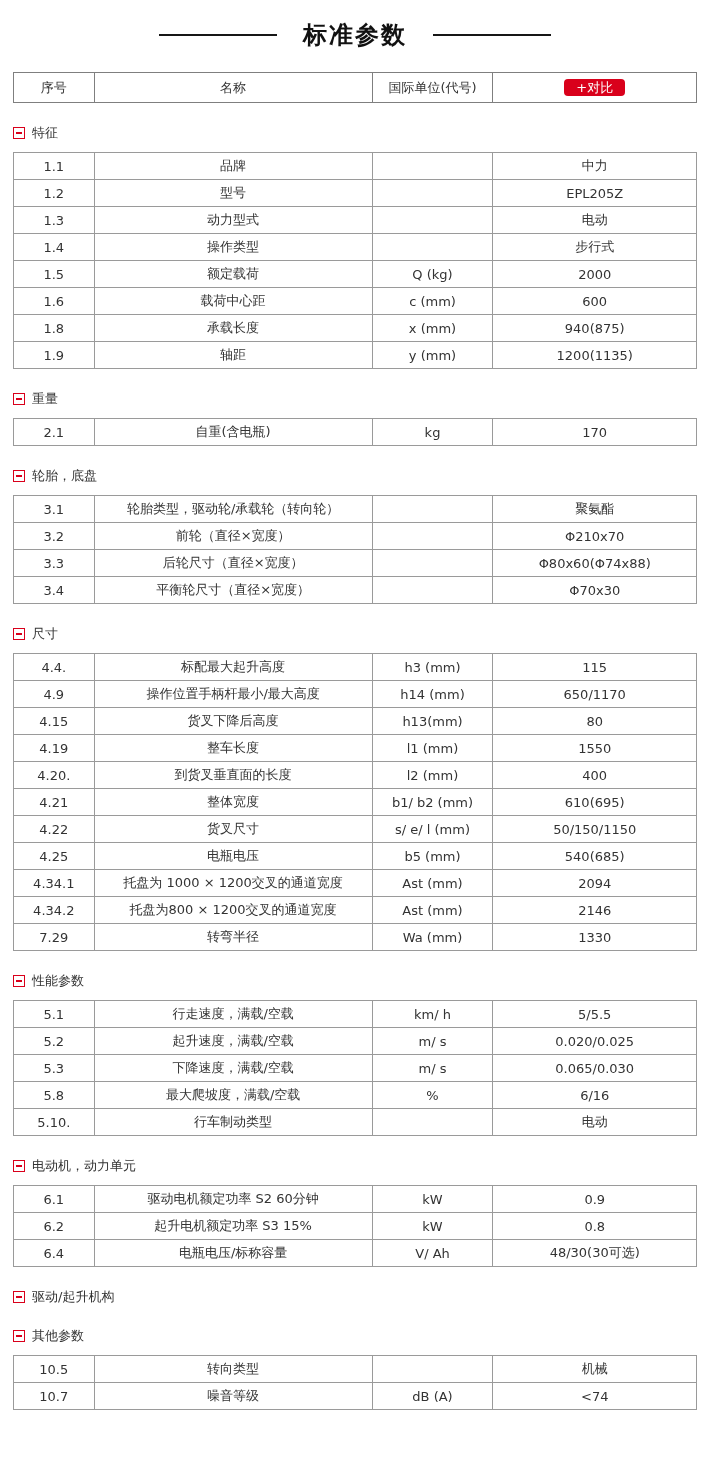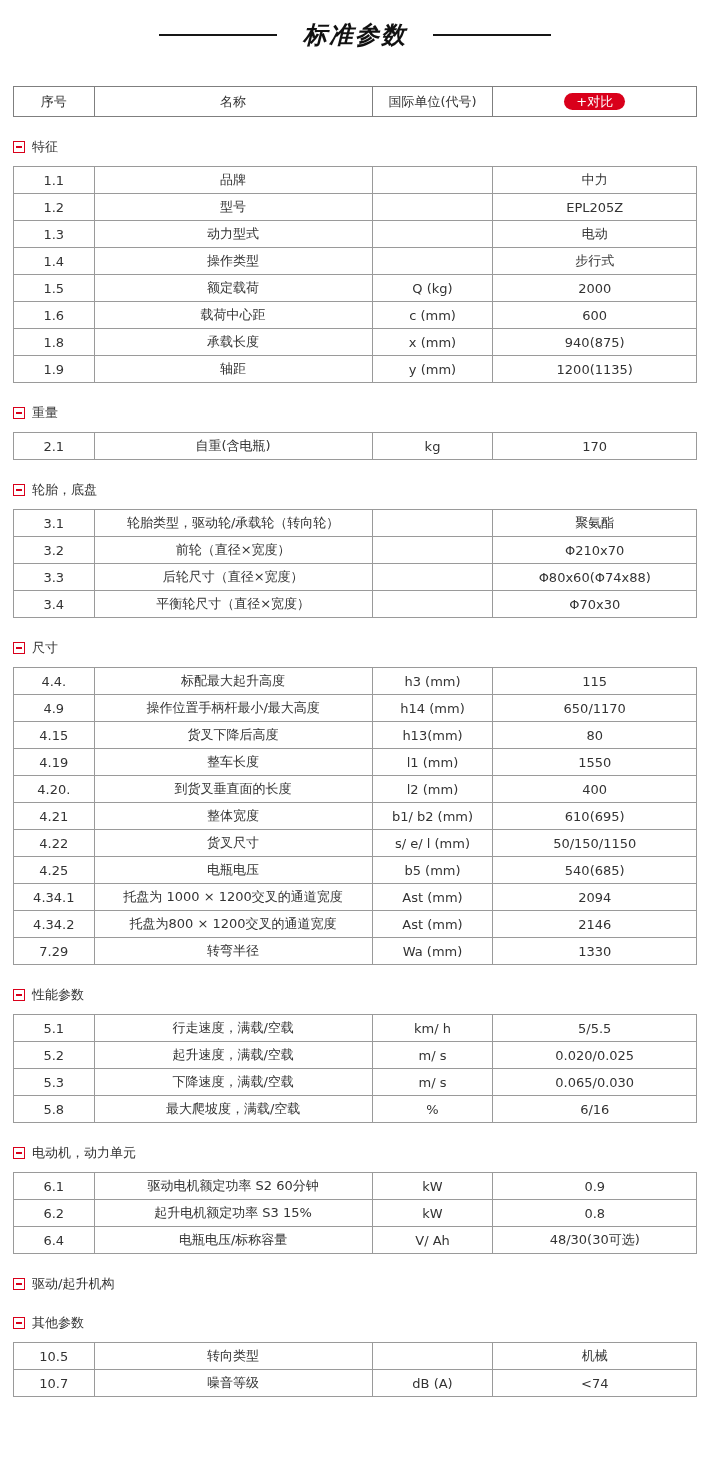--- a/index.html
+++ b/index.html
@@ -14,41 +14,41 @@
     font-family:"DejaVu Sans","Liberation Sans",sans-serif;
     color:var(--text);
     font-size:13px;
     -webkit-font-smoothing:antialiased;
   }
   .page{padding:0 13px 6px 13px;}
 
   
   .title-wrap{
     display:flex;align-items:center;justify-content:center;
-    gap:26px;margin:14px 0 0 0;height:42px;font-style:italic;
+    gap:26px;margin:14px 0 0 0;height:42px;
   }
   .title-line{width:118px;height:2px;background:#161616;}
   .page-title{
     font-size:24px;font-weight:bold;color:#111111;
     margin:0;letter-spacing:2px;line-height:1;
   }
 
   
   .head-table{
     width:100%;border-collapse:collapse;table-layout:fixed;
-    margin-top:30px;
+    margin-top:16px;
   }
   .head-table td{
     border:1px solid var(--head-border);
     height:29px;text-align:center;vertical-align:middle;
     font-size:13px;padding:0;
   }
   .compare-btn{
     background:var(--accent);color:#ffffff;border:none;
-    border-radius:9px;padding:1px 12px;font-size:13px;line-height:1.2;
+    border-radius:4px;padding:1px 12px;font-size:13px;line-height:1.2;
     font-family:inherit;cursor:pointer;
   }
 
   
   .sec-head{
     display:flex;align-items:center;gap:7px;
     margin:21px 0 10px 0;cursor:pointer;
     font-size:13px;color:var(--text);
   }
   .minus-icon{
@@ -339,20 +339,26 @@
               <td>下降速度，满载/空载</td>
               <td>m/ s</td>
               <td>0.065/0.030</td>
             </tr>
             <tr>
               <td>5.8</td>
               <td>最大爬坡度，满载/空载</td>
               <td>%</td>
               <td>6/16</td>
             </tr>
+            <tr>
+              <td>5.10.</td>
+              <td>行车制动类型</td>
+              <td></td>
+              <td>电动</td>
+            </tr>
           </tbody>
         </table>
       </section>
       <section>
         <div class="sec-head">
           <span class="minus-icon"></span>
           <span>电动机，动力单元</span>
         </div>
         <table class="spec-table">
           <colgroup>

